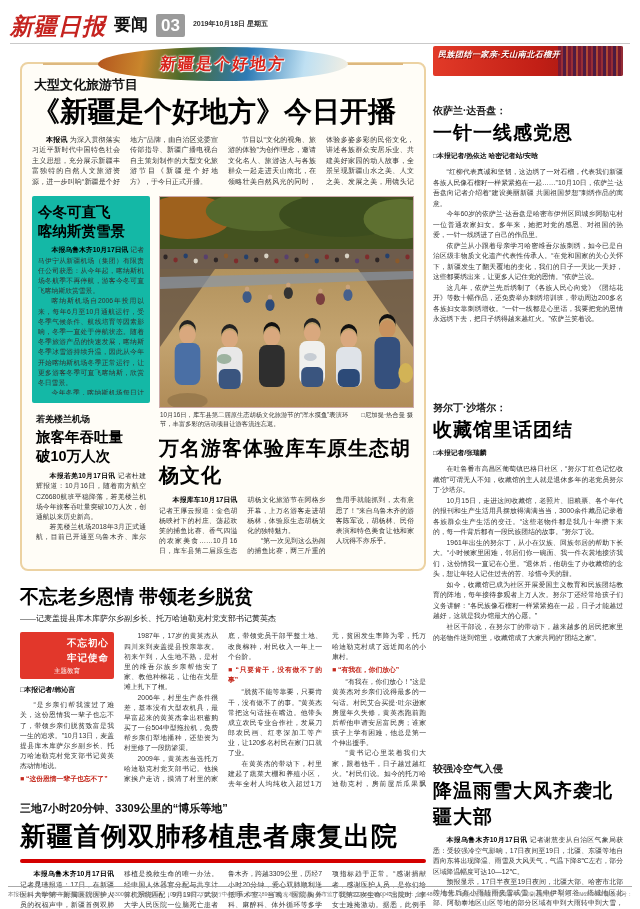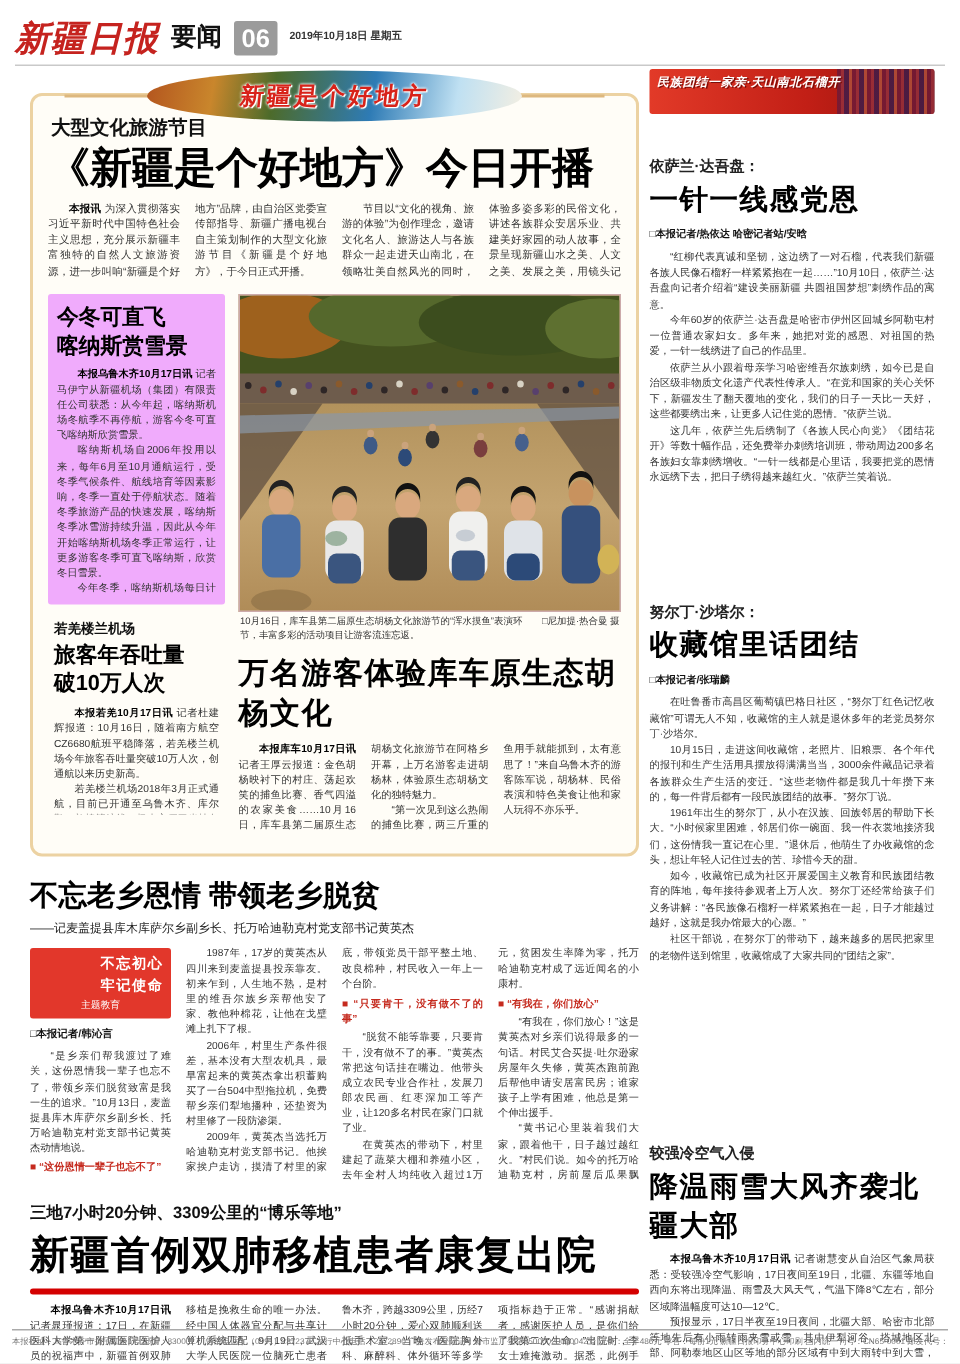--- a/index.html
+++ b/index.html
@@ -27,21 +27,21 @@
   .ribbon .leaf{position:absolute;inset:0;border-radius:50% / 50%;overflow:hidden;
       background:linear-gradient(100deg,#b3541e 0%,#c9862c 18%,#4d6b2a 34%,#2e7bb5 60%,#bfe0f2 82%,#f4efe2 100%);}
   .ribbon .rtext{position:absolute;inset:0;display:flex;align-items:center;justify-content:center;
       font-size:16px;font-weight:900;color:#d8231a;transform:skewX(-6deg);letter-spacing:2px;
       text-shadow:0 0 2px #fff,0 0 2px #fff,1px 1px 0 #fff;}
   .kicker1{font-size:13px;font-weight:700;color:#111;margin:0 0 3px 2px;}
   .h-main{font-size:28px;font-weight:700;color:#000;margin:0 0 7px;line-height:1.1;letter-spacing:0;}
   .intro{column-count:4;column-gap:10px;height:54px;overflow:hidden;font-size:7px;line-height:1.5;color:#333;}
   .box-row{display:flex;gap:9px;margin-top:7px;}
   .subcol{width:118px;flex:none;}
-  .beige{background:#f0abfc;padding:7px 6px 8px;border-radius:2px;}
+  .beige{background:#14b8a6;padding:7px 6px 8px;border-radius:2px;}
   .h-side{font-size:14.5px;font-weight:900;line-height:1.3;margin:0 0 5px;white-space:pre-line;color:#000;}
   .k-side{font-size:9px;font-weight:700;margin:0 0 2px;color:#111;}
   .side-body{font-size:6.8px;line-height:1.5;color:#333;overflow:hidden;}
   .sb1{height:150px;} .sb2{height:72px;}
   .side2{margin-top:10px;padding:0 4px;}
   .photo-area{flex:1;min-width:0;}
   .photo{height:210px;border:1px solid #caa;overflow:hidden;background:#b79a68;}
   .photo svg{display:block;width:100%;height:100%;}
   .caption{display:flex;gap:6px;justify-content:space-between;font-size:6.3px;line-height:1.4;
            color:#333;margin:3px 1px 7px;}
@@ -86,21 +86,21 @@
           font-size:5.5px;color:#777;text-align:center;white-space:nowrap;overflow:hidden;}
 </style>
 </head>
 <body>
 
 <div class="page">
 
   <div class="masthead">
     <span class="logo">新疆日报</span>
     <span class="section">要闻</span>
-    <span class="pagenum">06</span>
+    <span class="pagenum">03</span>
     <span class="mdate">2019年10月18日 星期五</span>
   </div>
   <div class="mast-rule"></div>
 
   <div class="col-left">
 
     <div class="main-box">
       <div class="ribbon">
         <div class="tail"></div>
         <div class="leaf"></div>

